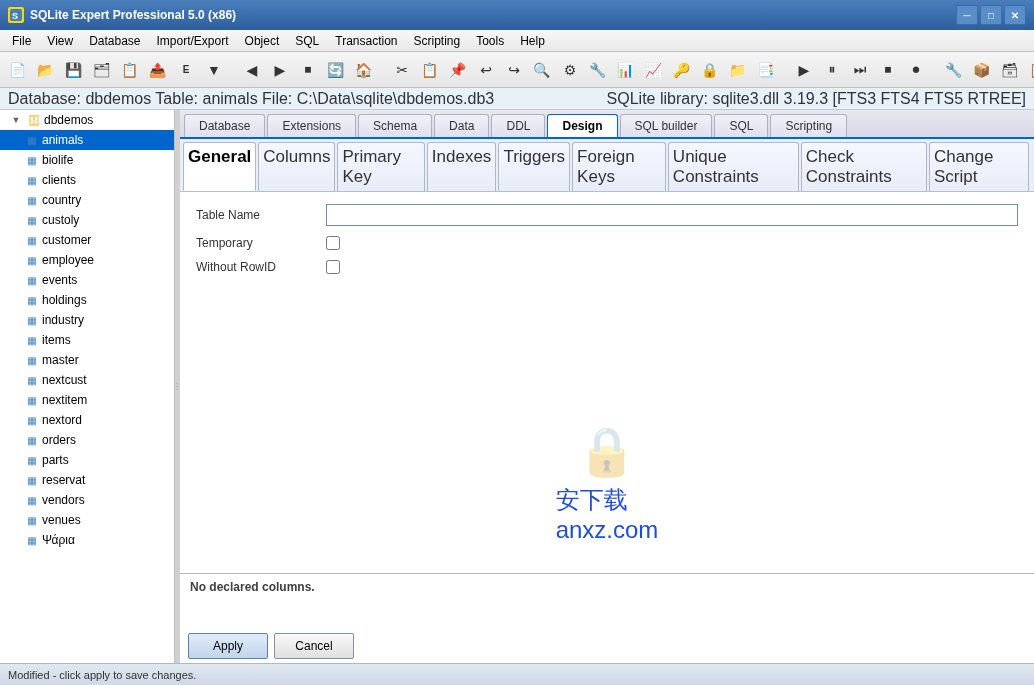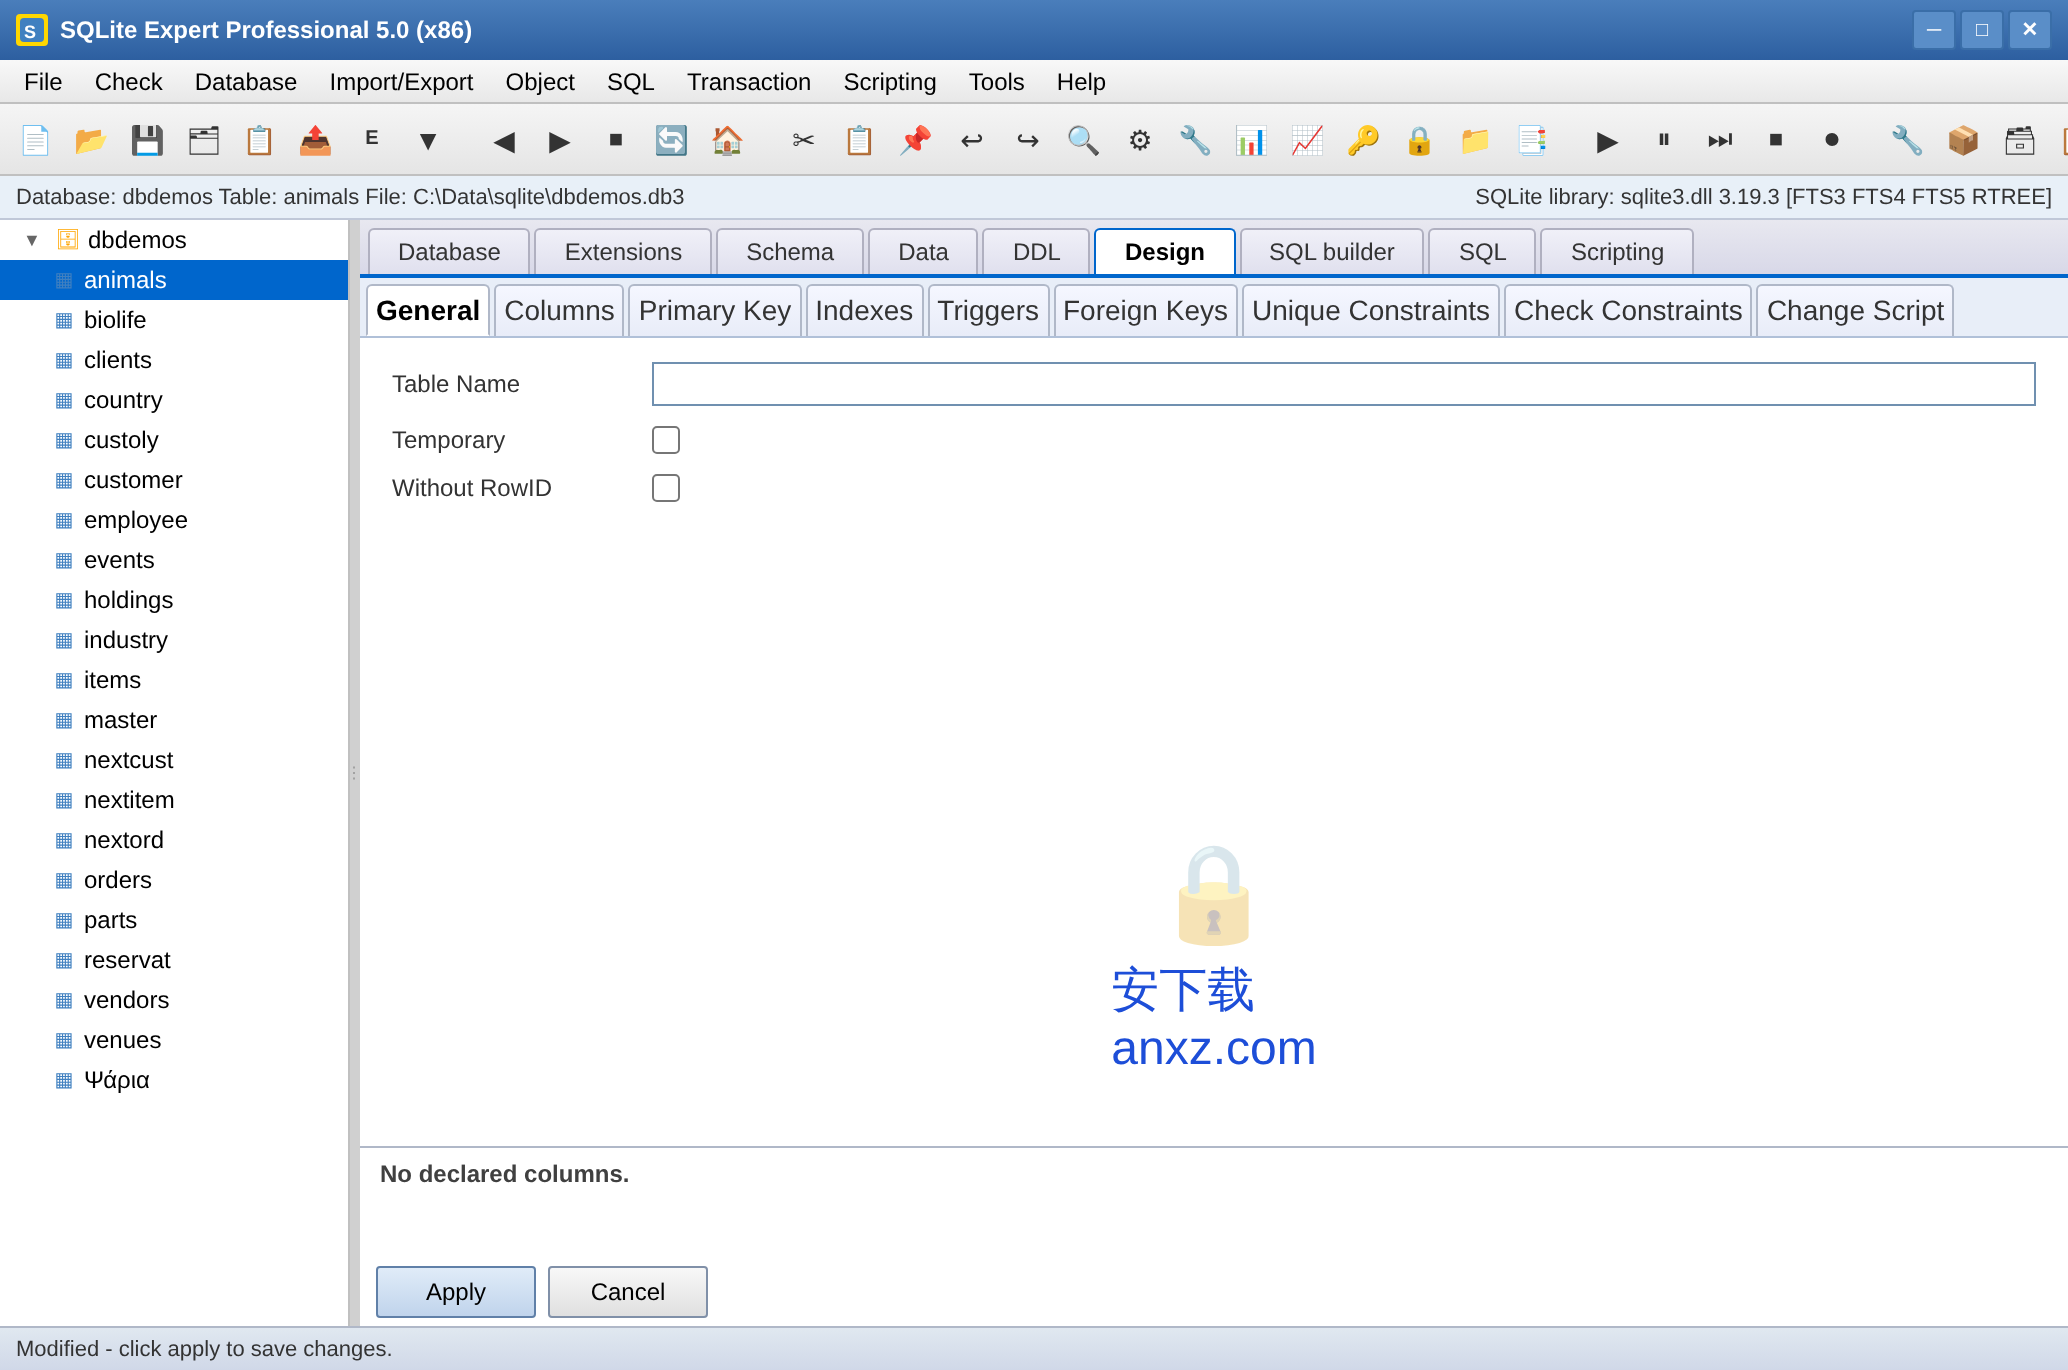--- a/index.html
+++ b/index.html
@@ -15,21 +15,21 @@
     
     .menu-bar { background: linear-gradient(to bottom, #f8f8f8, #e8e8e8); border-bottom: 1px solid #c0c0c0; height: 22px; display: flex; align-items: center; padding: 0 4px; }
     .menu-item { padding: 2px 8px; cursor: pointer; font-size: 12px; height: 36px; display: flex; align-items: center; }
 
     
     .toolbar { background: linear-gradient(to bottom, #f5f5f5, #e5e5e5); border-bottom: 1px solid #c0c0c0; height: 36px; display: flex; align-items: center; padding: 2px 4px; gap: 2px; }
     .toolbar-btn { width: 28px; height: 28px; background: transparent; border: 1px solid transparent; border-radius: 2px; cursor: pointer; display: flex; align-items: center; justify-content: center; font-size: 14px; color: #333; }
     .toolbar-sep { width: 1px; height: 22px; background: #b0b0b0; margin: 0 3px; }
 
     
-    .info-bar { background: #e8f0f8; border-bottom: 1px solid #c0c8d8; height: 22px; display: flex; align-items: center; padding: 0 8px; font-size: 11px; color: #333; justify-content: space-between; }
+    .info-bar { background: #e8f0f8; border-bottom: 1px solid #c0c8d8; height: 22px; display: flex; align-items: center; padding: 0 8px; font-size: 16px; color: #333; justify-content: space-between; }
 
     
     .main-layout { display: flex; height: calc(685px - 30px - 22px - 36px - 22px - 22px); }
 
     
     .sidebar { width: 175px; background: white; border-right: 1px solid #c0c0c0; overflow-y: auto; display: flex; flex-direction: column; }
     .tree-item { display: flex; align-items: center; padding: 1px 4px; cursor: pointer; font-size: 12px; height: 20px; }
     .tree-item.selected { background: #0066cc; color: white; }
     .tree-item .indent { display: inline-block; }
     .tree-icon { width: 16px; height: 16px; margin-right: 2px; display: inline-flex; align-items: center; justify-content: center; font-size: 10px; flex-shrink: 0; }
@@ -43,21 +43,21 @@
     
     .top-tabs { display: flex; background: linear-gradient(to bottom, #e8e8f0, #d8d8e8); border-bottom: 2px solid #0066cc; padding-top: 4px; padding-left: 4px; }
     .top-tab { padding: 4px 14px; font-size: 12px; cursor: pointer; border: 1px solid #b0b0c0; border-bottom: none; background: linear-gradient(to bottom, #f0f0f8, #e0e0ee); margin-right: 2px; border-radius: 3px 3px 0 0; color: #333; }
     .top-tab.active { background: white; border-color: #0066cc; color: #000; font-weight: bold; }
 
     
     .design-panel { flex: 1; background: white; display: flex; flex-direction: column; }
 
     
     .sub-tabs { display: flex; background: #e8eef8; border-bottom: 1px solid #b0c0d8; padding: 3px 3px 0 3px; }
-    .sub-tab { padding: 4px 4px; font-size: 14px; cursor: pointer; border: 1px solid #b0b8c8; border-bottom: none; background: linear-gradient(to bottom, #f5f7ff, #e8ecf8); margin-right: 2px; border-radius: 3px 3px 0 0; color: #333; }
+    .sub-tab { padding: 4px 4px; font-size: 17px; cursor: pointer; border: 1px solid #b0b8c8; border-bottom: none; background: linear-gradient(to bottom, #f5f7ff, #e8ecf8); margin-right: 2px; border-radius: 3px 3px 0 0; color: #333; }
     .sub-tab.active { background: white; color: #000; font-weight: bold; border-bottom: 1px solid white; }
 
     
     .form-area { padding: 12px 16px; flex: 1; }
     .form-row { display: flex; align-items: center; margin-bottom: 10px; gap: 20px; }
     .form-label { width: 110px; font-size: 12px; color: #333; }
     .form-input { flex: 1; height: 22px; border: 1px solid #7090b0; padding: 0 4px; font-size: 12px; background: white; }
     .form-checkbox { width: 14px; height: 14px; border: 1px solid #8090a0; background: #f8f8f8; }
 
     
@@ -94,21 +94,21 @@
   <span class="title-bar-text">SQLite Expert Professional 5.0 (x86)</span>
   <div class="title-bar-buttons">
     <div class="title-bar-btn">─</div>
     <div class="title-bar-btn">□</div>
     <div class="title-bar-btn">✕</div>
   </div>
 </div>
 
 <div class="menu-bar">
   <div class="menu-item">File</div>
-  <div class="menu-item">Check</div>
+  <div class="menu-item">View</div>
   <div class="menu-item">Database</div>
   <div class="menu-item">Import/Export</div>
   <div class="menu-item">Object</div>
   <div class="menu-item">SQL</div>
   <div class="menu-item">Transaction</div>
   <div class="menu-item">Scripting</div>
   <div class="menu-item">Tools</div>
   <div class="menu-item">Help</div>
 </div>
 

